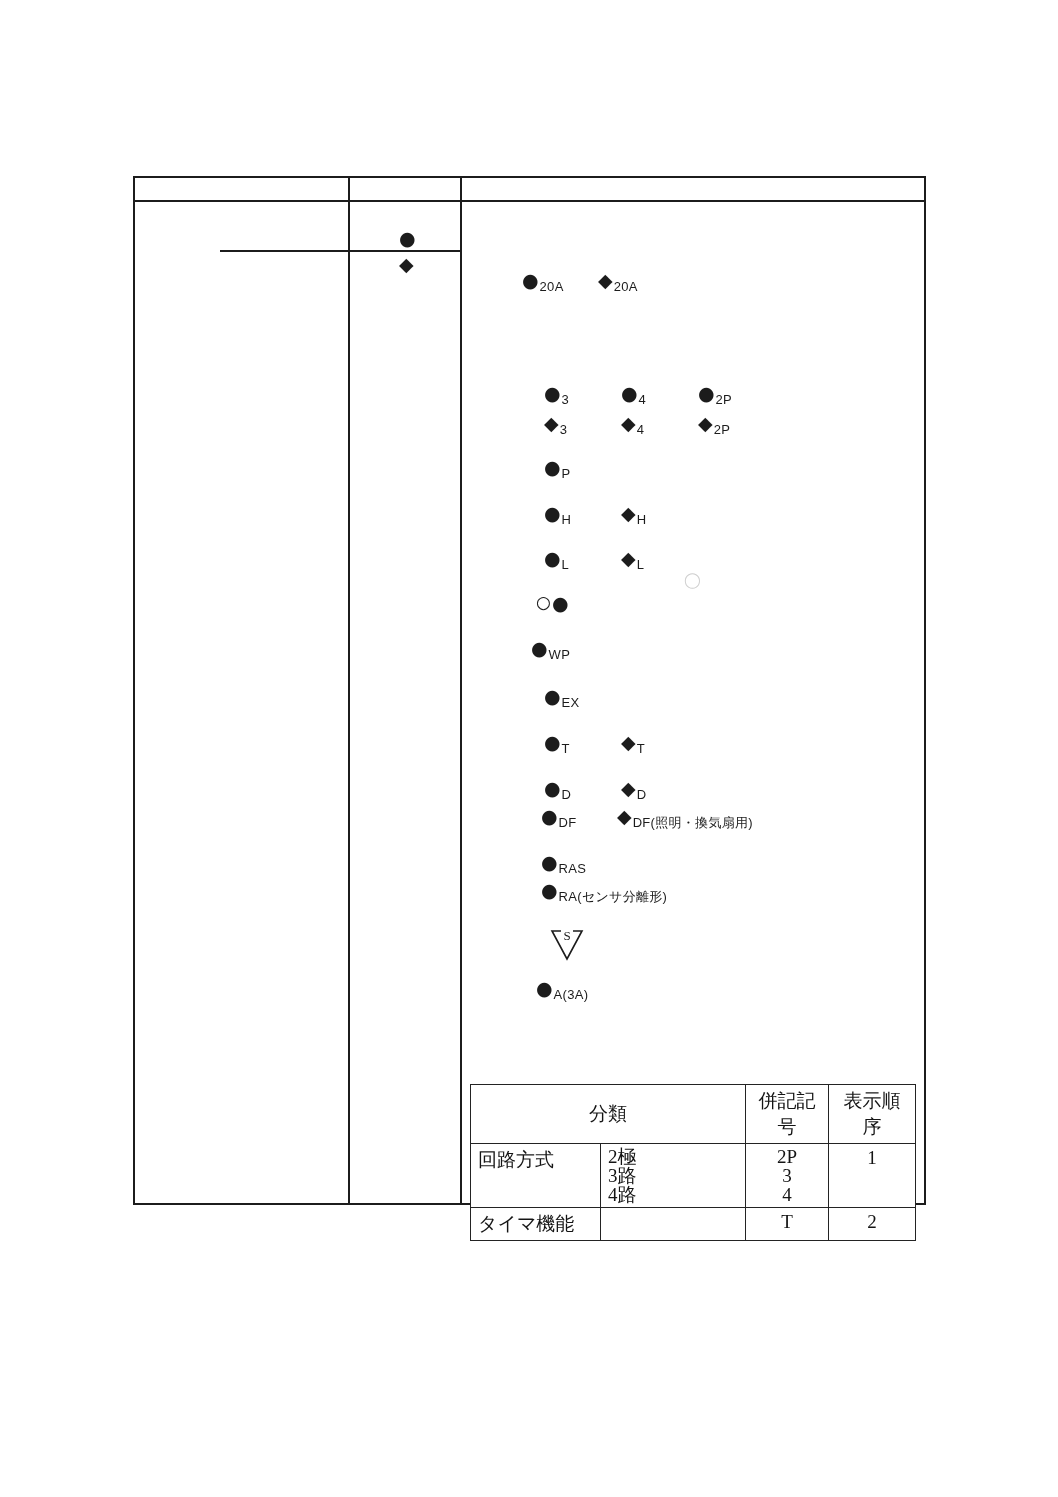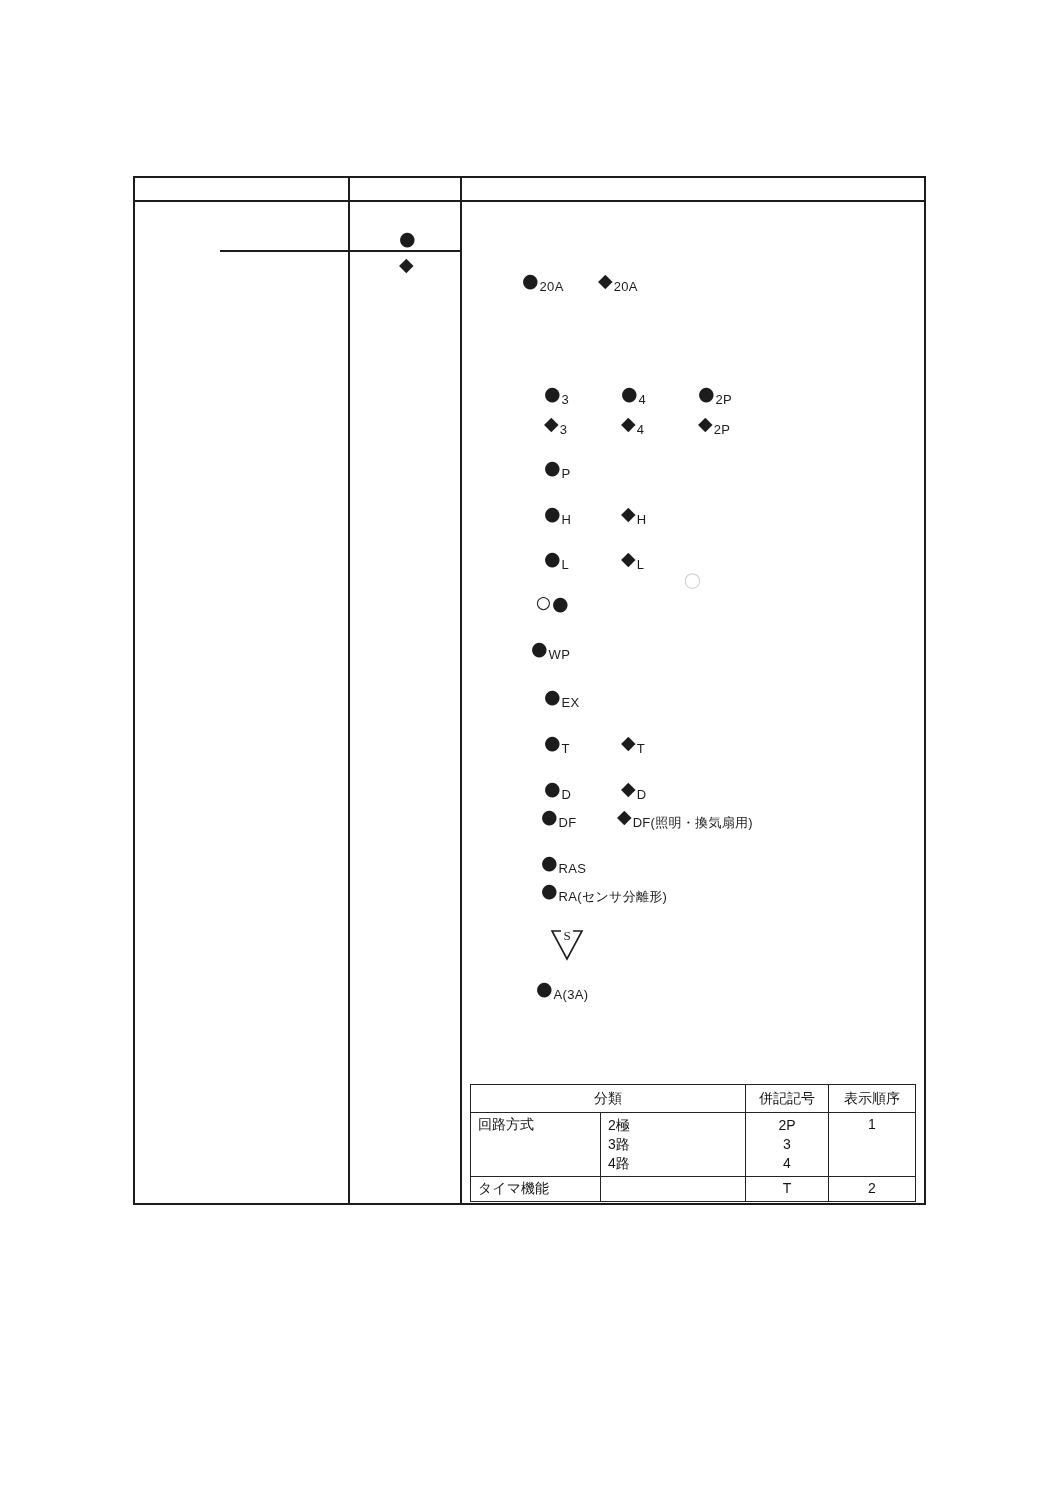--- a/index.html
+++ b/index.html
@@ -16,22 +16,22 @@
     font-size:13px; line-height:1; display:inline-block;
     position:relative; top:6px; margin-left:1px;
     font-family:Liberation Sans, sans-serif;
     letter-spacing:0.3px;
   }
   .artifact { position:absolute; color:#cfcfcf; font-size:15px; line-height:1; }
   .tri { position:absolute; }
   .spec-table {
     position:absolute; left:470px; top:1084px;
     border-collapse:collapse; table-layout:fixed;
-    font-family:Liberation Sans, sans-serif;
-    font-size:14px; color:#141414;
+    font-family:Liberation Serif, serif;
+    font-size:19px; color:#141414;
   }
   .spec-table td {
     border:1.4px solid #232323; padding:3px 7px; vertical-align:top;
     background:#ffffff;
   }
   .spec-table td.ctr { text-align:center; }
   .spec-table .hdr td { text-align:center; vertical-align:middle; height:21px; }
   .spec-table .lines div { line-height:19px; }
 </style>
 </head>

